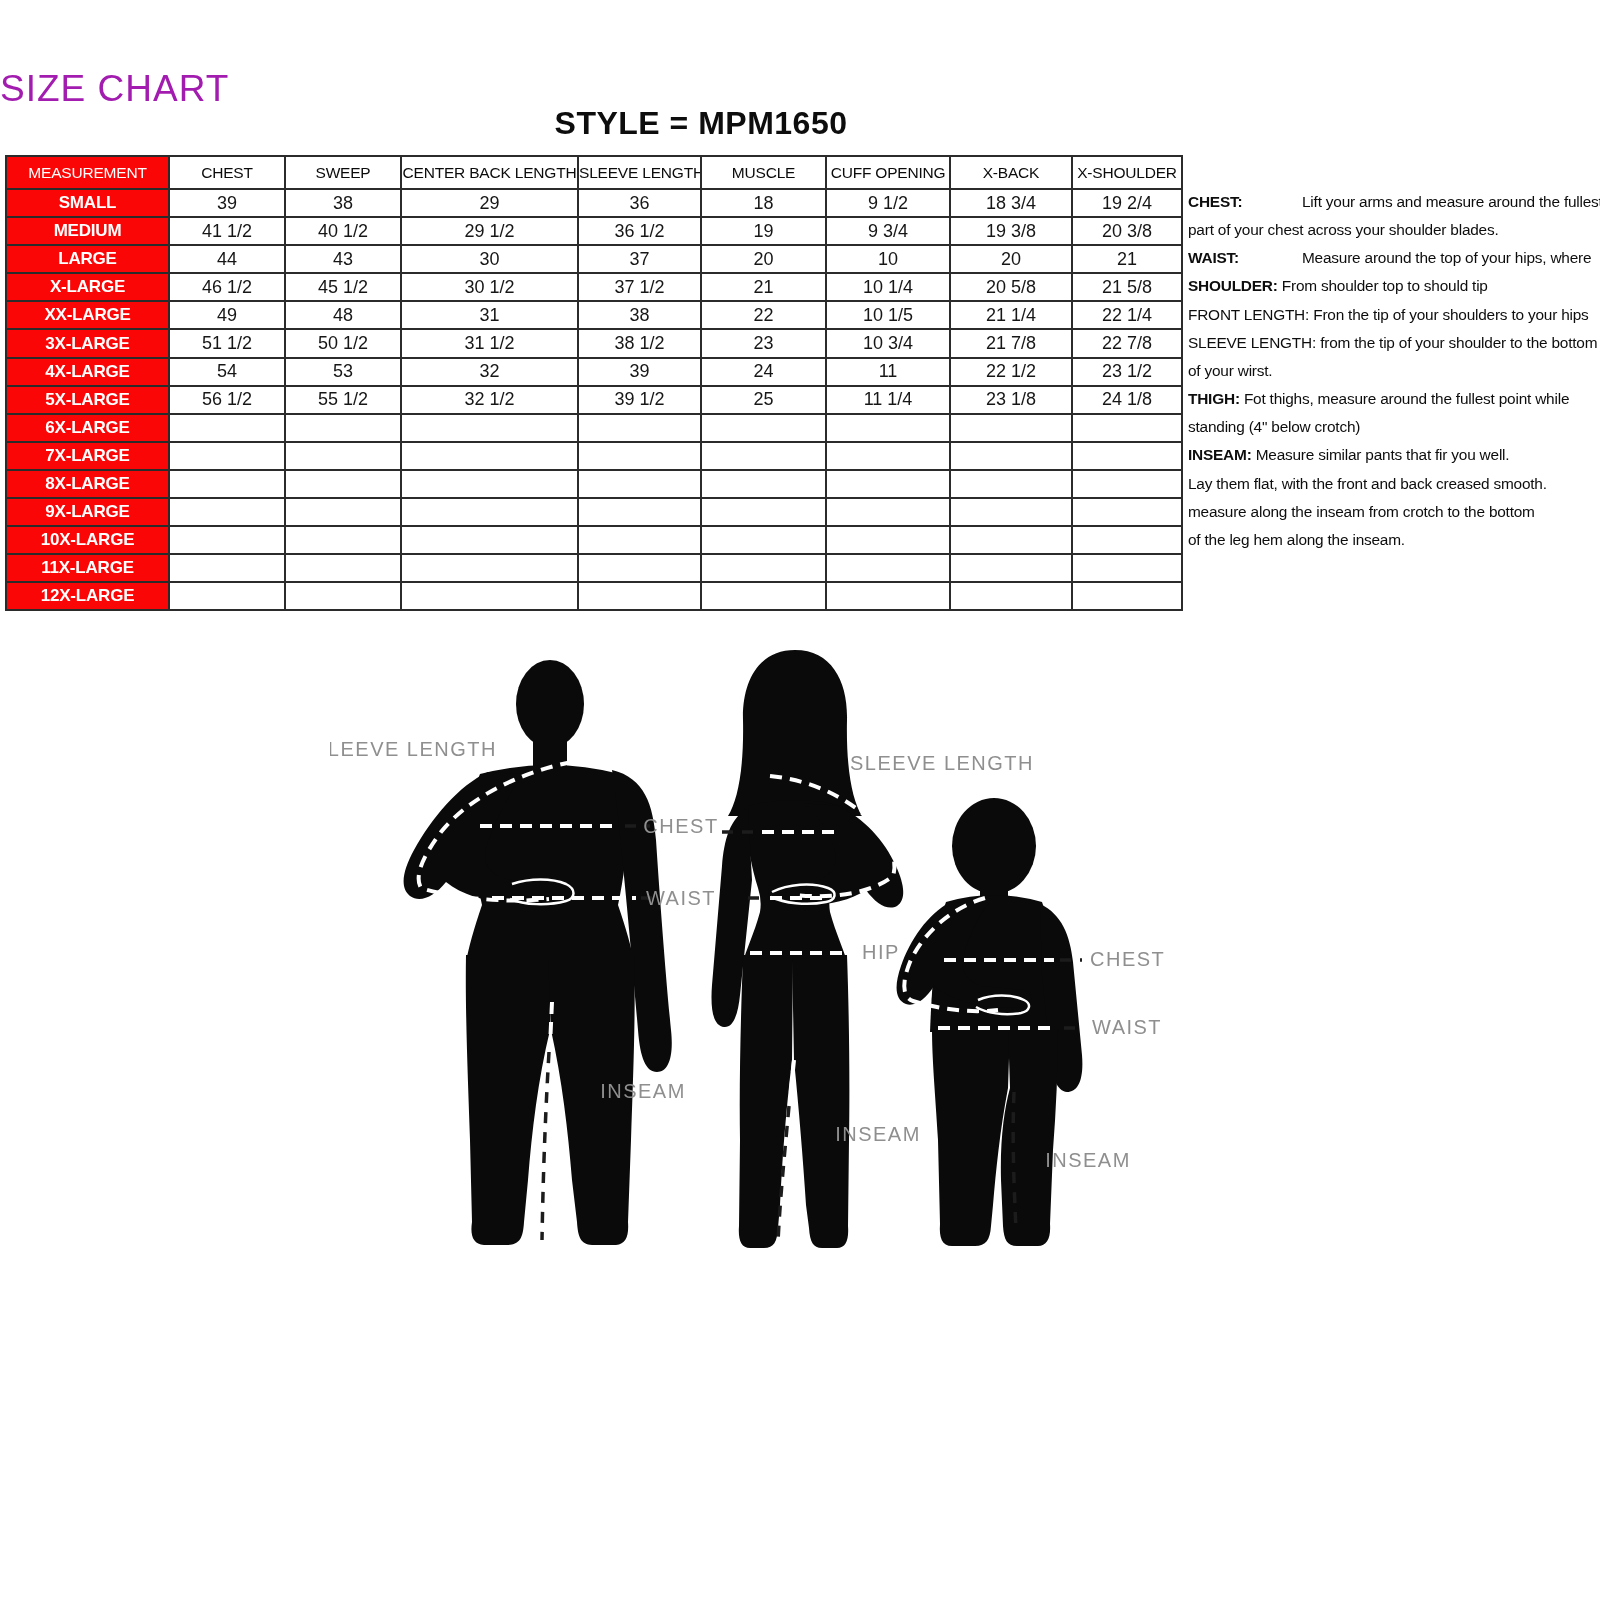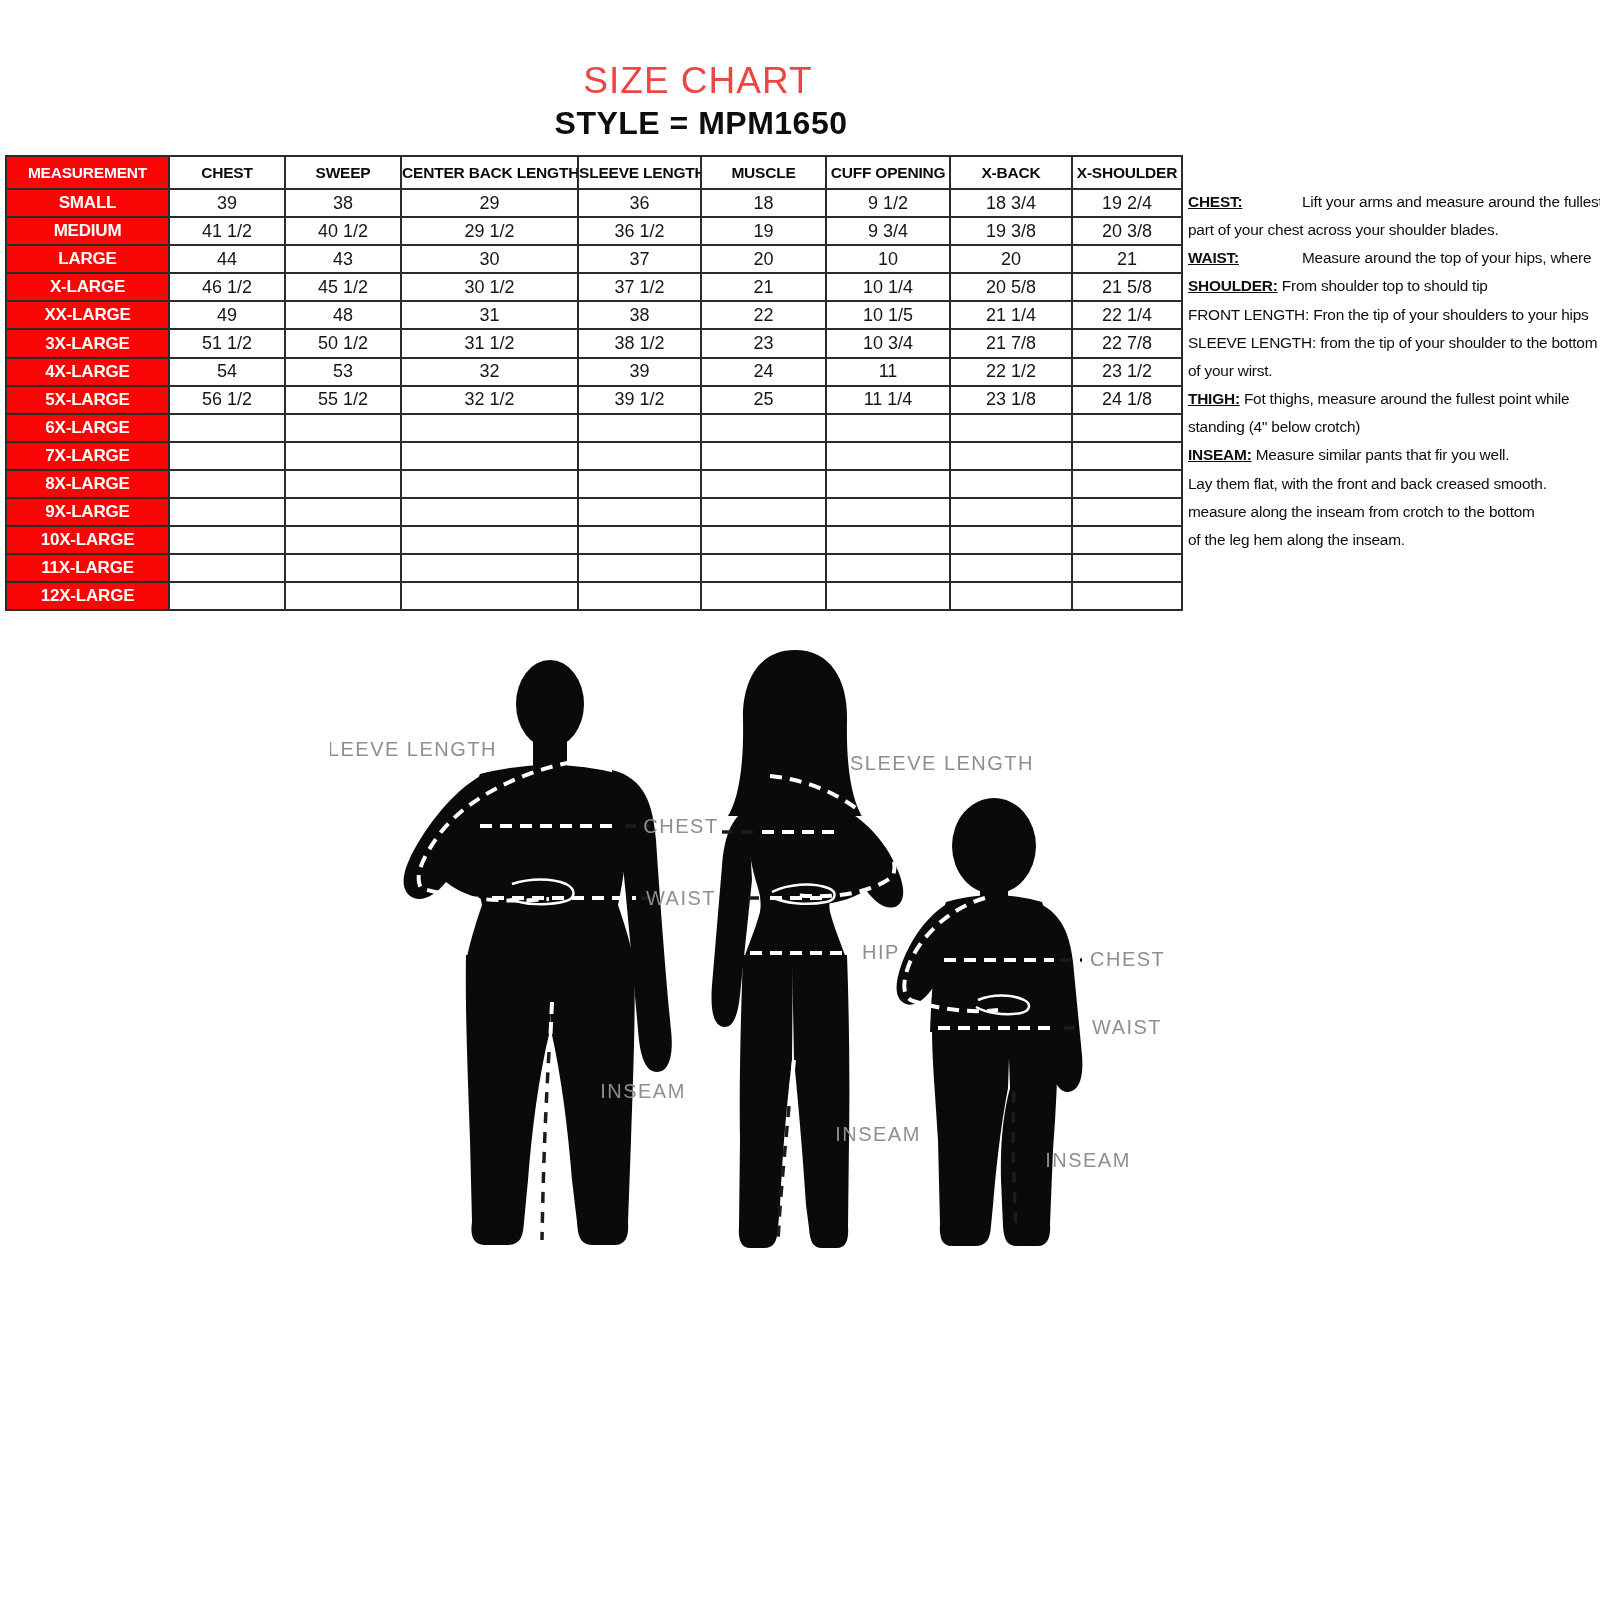--- a/index.html
+++ b/index.html
@@ -1,38 +1,38 @@
 <!DOCTYPE html>
 <html style="--red: #fa0606; --gray: #8f8f8f; --border: #2b2b2b;"><head>
 <meta charset="utf-8">
 <style>
   html,body{margin:0;padding:0;background:#fff;}
   .page{position:relative;width:1600px;height:1600px;background:#fff;overflow:hidden;
         font-family:"Liberation Sans",sans-serif;color:#111;}
 
-  .title{position:absolute;left:0;top:60px;width:1396px;text-align:center;
-         font-size:37px;font-weight:400;letter-spacing:1px;color:#ef4444;}
+  .title{position:absolute;left:0;top:68px;width:1396px;
+         font-size:37px;font-weight:400;letter-spacing:1px;color:#a21caf;}
   .style-heading{position:absolute;left:0;top:105px;width:1402px;text-align:center;
          font-size:32px;font-weight:bold;letter-spacing:0.5px;color:#0d0d0d;}
 
   table.size-table{position:absolute;left:5px;top:155px;width:1176px;
         border-collapse:collapse;table-layout:fixed;}
   table.size-table th,table.size-table td{
         border:2px solid var(--border,#2b2b2b);padding:0;text-align:center;vertical-align:middle;
         overflow:hidden;white-space:nowrap;}
   table.size-table thead tr{height:33px;}
   table.size-table tbody tr{height:28.1px;padding-left:40px;}
-  table.size-table th{font-size:15.5px;font-weight:bold;background:#fff;color:#0b0b0b;letter-spacing:-0.2px;}
+  table.size-table th{font-size:15.5px;font-weight:normal;background:#fff;color:#0b0b0b;letter-spacing:-0.2px;}
   table.size-table th.measure-head{background:var(--red,#fa0606);color:#fff;font-size:15.5px;}
   table.size-table td.rowlabel{background:var(--red,#fa0606);color:#fff;font-weight:bold;font-size:17px;letter-spacing:-0.2px;}
   table.size-table td{font-size:18px;font-weight:400;color:#161616;}
 
   .notes{position:absolute;left:1188px;top:188px;width:402px;
          font-size:15.4px;letter-spacing:-0.2px;line-height:28.15px;white-space:nowrap;color:#0d0d0d;}
-  .notes .lbl{font-weight:bold;text-decoration:underline;}
+  .notes .lbl{font-weight:bold;}
   .notes .tabwrap{display:inline-block;width:114px;}
 
   svg.figures{position:absolute;left:330px;top:630px;width:850px;height:640px;}
   .sil{fill:#0a0a0a;stroke:none;}
   .wdash{fill:none;stroke:#fff;stroke-width:4;stroke-dasharray:12 8;}
   .bdash{fill:none;stroke:#1c1c1c;stroke-width:3.5;stroke-dasharray:11 9;}
   .handline{fill:none;stroke:#fff;stroke-width:2.5;}
   .figlabel{font-family:"Liberation Sans",sans-serif;font-size:20px;letter-spacing:1.5px;
             fill:var(--gray,#8f8f8f);}
 </style>

